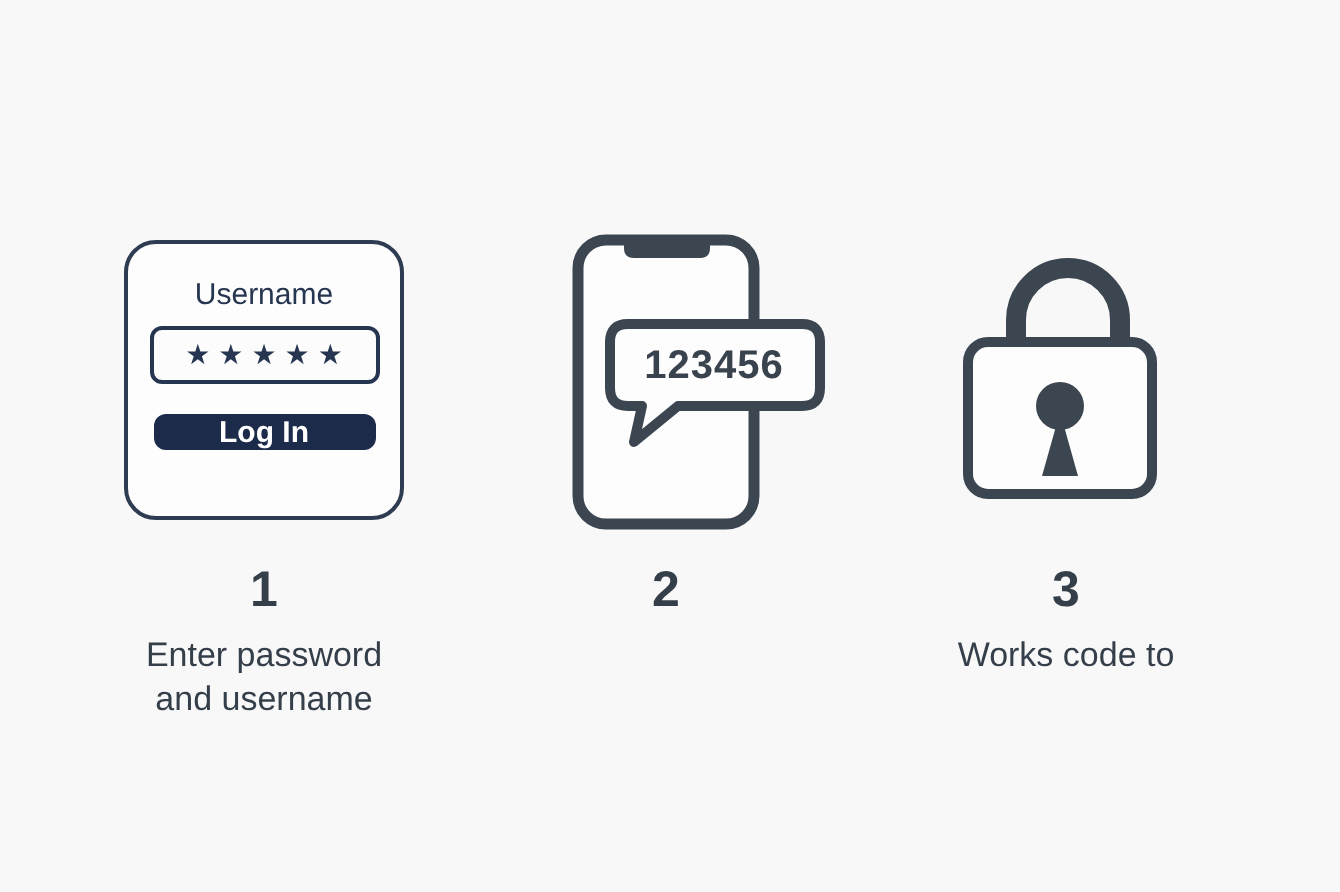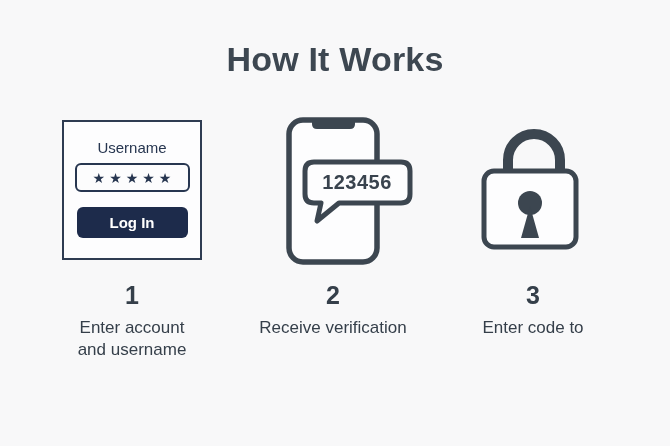--- a/index.html
+++ b/index.html
@@ -30,21 +30,21 @@
   
   .login-card {
     position: absolute;
     left: 62px;
     top: 120px;
     width: 140px;
     height: 140px;
     box-sizing: border-box;
     background: #fdfdfe;
     border: 2.5px solid #2e3c52;
-    border-radius: 0;
+    border-radius: 16px;
   }
   .username-label {
     margin-top: 17px;
     text-align: center;
     font-size: 15px;
     color: #273650;
   }
   .password-input {
     box-sizing: border-box;
     width: 115px;
@@ -60,21 +60,21 @@
   .password-stars {
     font-size: 14px;
     letter-spacing: 4px;
     padding-left: 4px; 
     color: #273650;
     font-weight: 700;
   }
   .login-button {
     box-sizing: border-box;
     width: 111px;
-    height: 31px;
+    height: 18px;
     margin: 15px auto 0 auto;
     background: #1d2b4b;
     border-radius: 6px;
     display: flex;
     align-items: center;
     justify-content: center;
     color: #ffffff;
     font-size: 15px;
     font-weight: 700;
     cursor: pointer;
@@ -112,21 +112,20 @@
     font-size: 17px;
     line-height: 22px;
   }
   .step-caption span { display: block; }
 </style>
 </head>
 <body>
 
 <div class="canvas">
 
-  <div class="title">How It Works</div>
 
   <div class="login-card">
     <div class="username-label">Username</div>
     <div class="password-input">
       <span class="password-stars">★★★★★</span>
     </div>
     <div class="login-button">Log In</div>
   </div>
 
   <svg class="phone-svg" width="134" height="156" viewBox="0 0 134 156" xmlns="http://www.w3.org/2000/svg">
@@ -145,32 +144,31 @@
 
     <rect x="14" y="45" width="92" height="76" rx="10" fill="#fdfdfe" stroke="#3c4650" stroke-width="5"></rect>
 
     <circle cx="60" cy="77" r="12" fill="#3c4650"></circle>
     <polygon points="60,80 51,112 69,112" fill="#3c4650"></polygon>
   </svg>
 
   <div class="step-label col-1">
     <div class="step-number">1</div>
     <div class="step-caption">
-      <span>Enter account</span>
+      <span>Enter password</span>
       <span>and username</span>
     </div>
   </div>
 
   <div class="step-label col-2">
     <div class="step-number">2</div>
     <div class="step-caption">
-      <span>Receive verification</span>
     </div>
   </div>
 
   <div class="step-label col-3">
     <div class="step-number">3</div>
     <div class="step-caption">
-      <span>Enter code to</span>
+      <span>Works code to</span>
     </div>
   </div>
 
 </div>
 
 </body></html>

